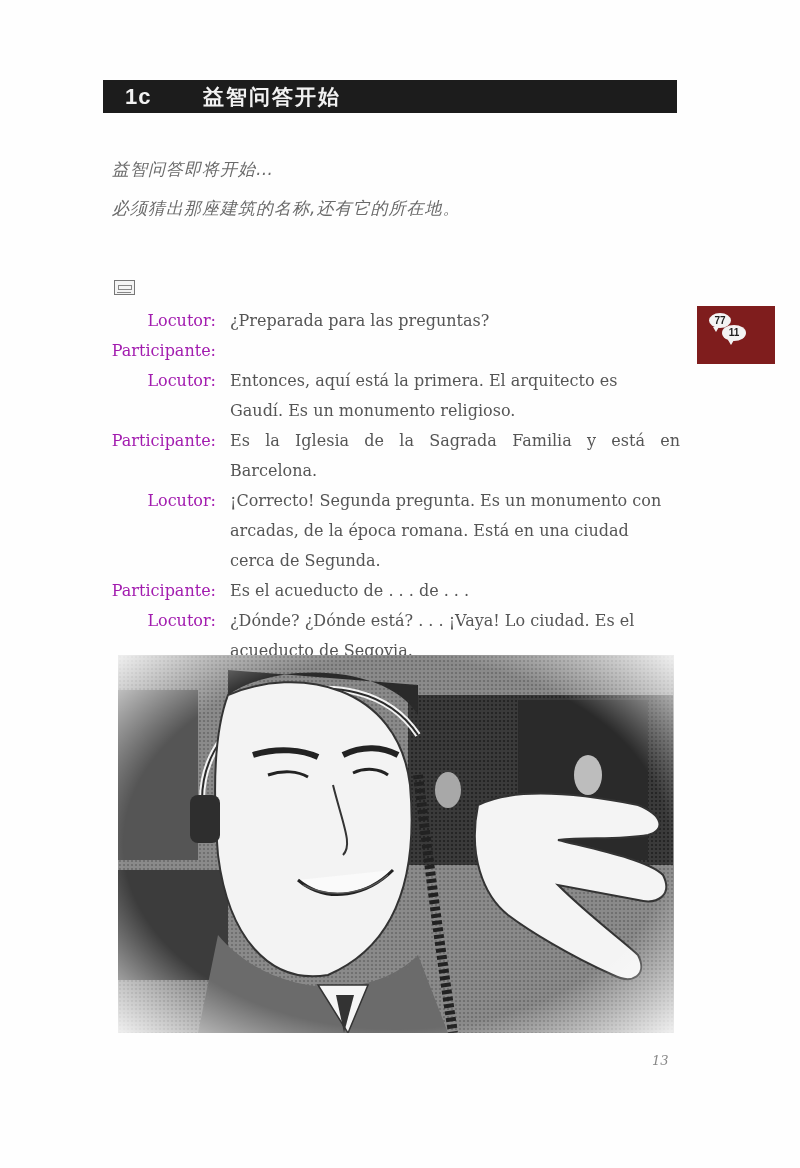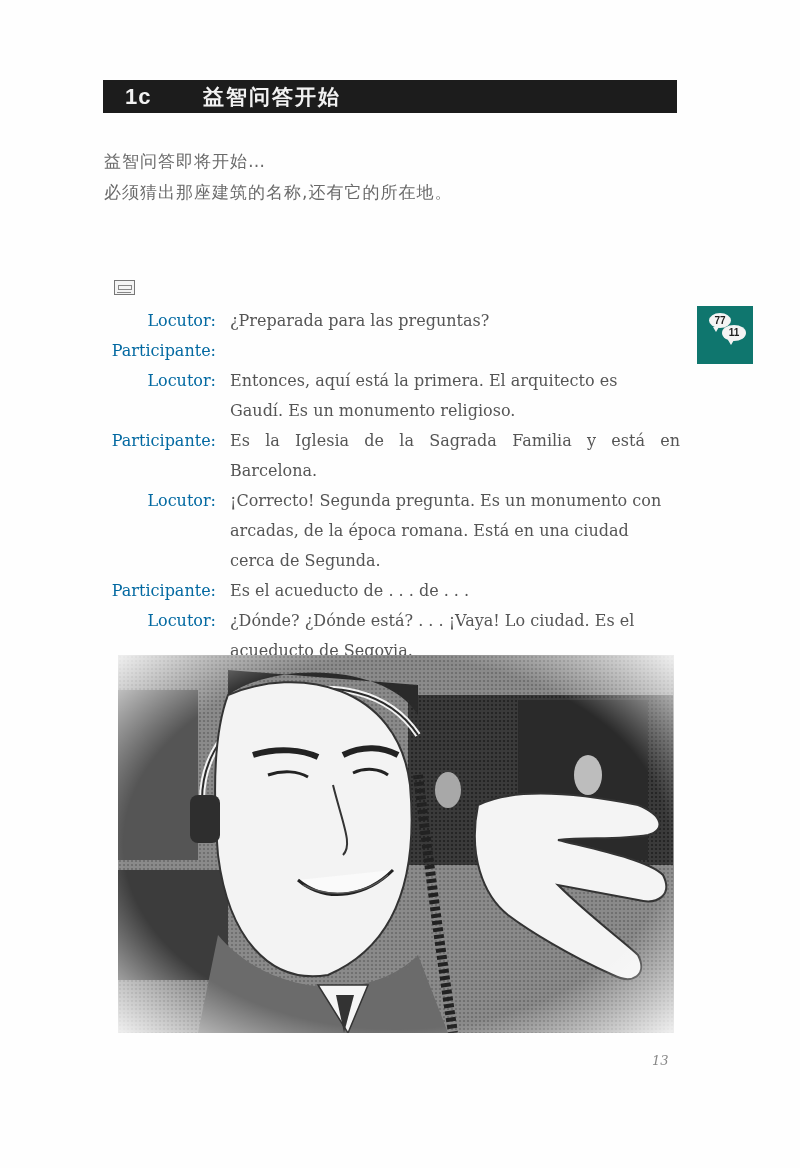--- a/index.html
+++ b/index.html
@@ -54,21 +54,21 @@
     position: absolute;
     left: 104px;
     top: 146px;
     width: 580px;
     font-family: "DejaVu Sans", sans-serif;
     font-size: 17px;
     line-height: 31px;
     color: #6a6a6a;
     letter-spacing: 1px;
   }
-  .intro p { margin: 0; }
+  .intro p { margin: 8px; font-style: italic; }
   
   .cassette-icon {
     position: absolute;
     left: 114px;
     top: 280px;
     width: 21px;
     height: 15px;
     border: 1.5px solid #777;
     box-sizing: border-box;
     background: #f4f4f4;
@@ -87,21 +87,22 @@
     width: 14px; height: 1px;
     background: #888;
   }
   
   .track-badge {
     position: absolute;
     left: 697px;
     top: 306px;
     width: 56px;
     height: 58px;
-    background: #0f766e;
+    background: #7f1d1d;
+    padding-left: 22px;
   }
   .bubble {
     position: absolute;
     background: #f4f4f4;
     border-radius: 50%;
     font-family: "Liberation Sans", sans-serif;
     font-weight: bold;
     font-size: 10px;
     color: #1e1e1e;
     text-align: center;
@@ -130,21 +131,21 @@
     font-size: 16px;
     line-height: 30px;
     color: #555;
   }
   .speaker {
     width: 130px;
     flex: 0 0 130px;
     text-align: right;
     padding-right: 14px;
     box-sizing: border-box;
-    color: #0369a1;
+    color: #a21caf;
   }
   .utterance {
     flex: 1;
     color: #555;
     text-align: justify;
     padding-right: 10px;
   }
   .utterance span { display: block; }
   
   .illustration {

